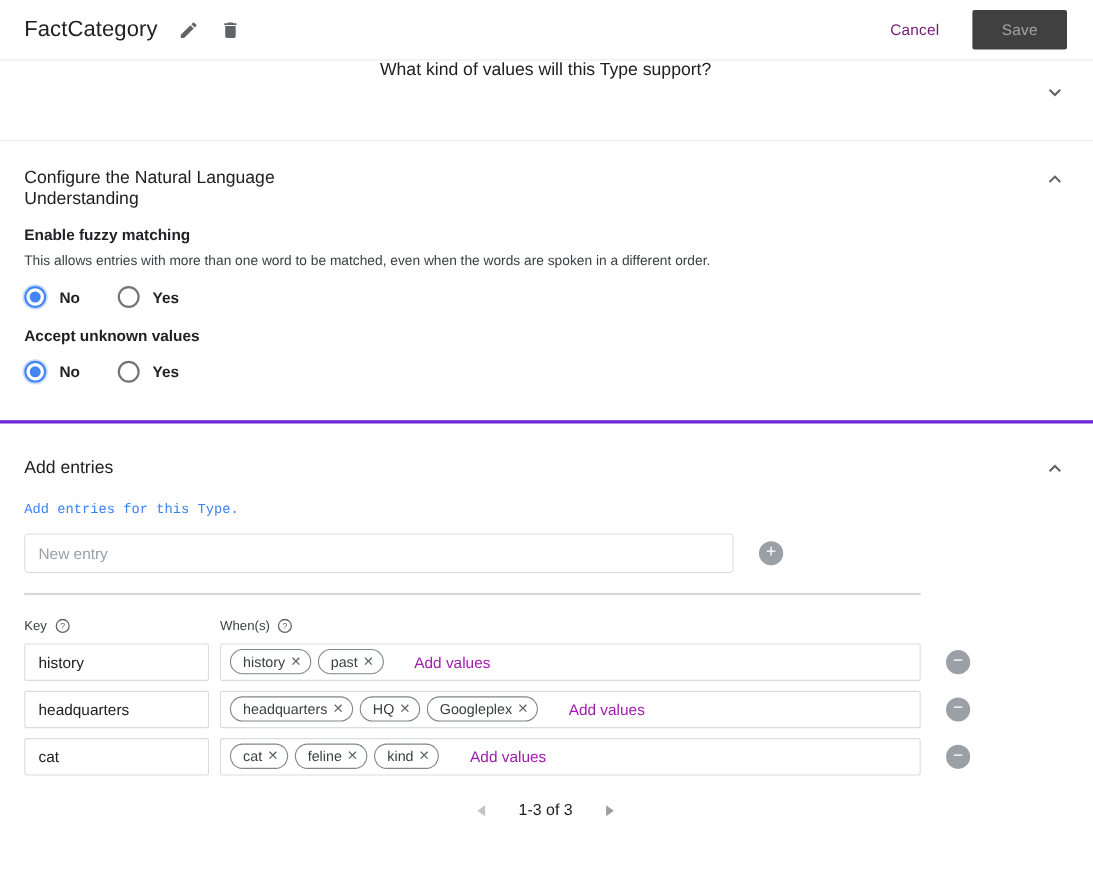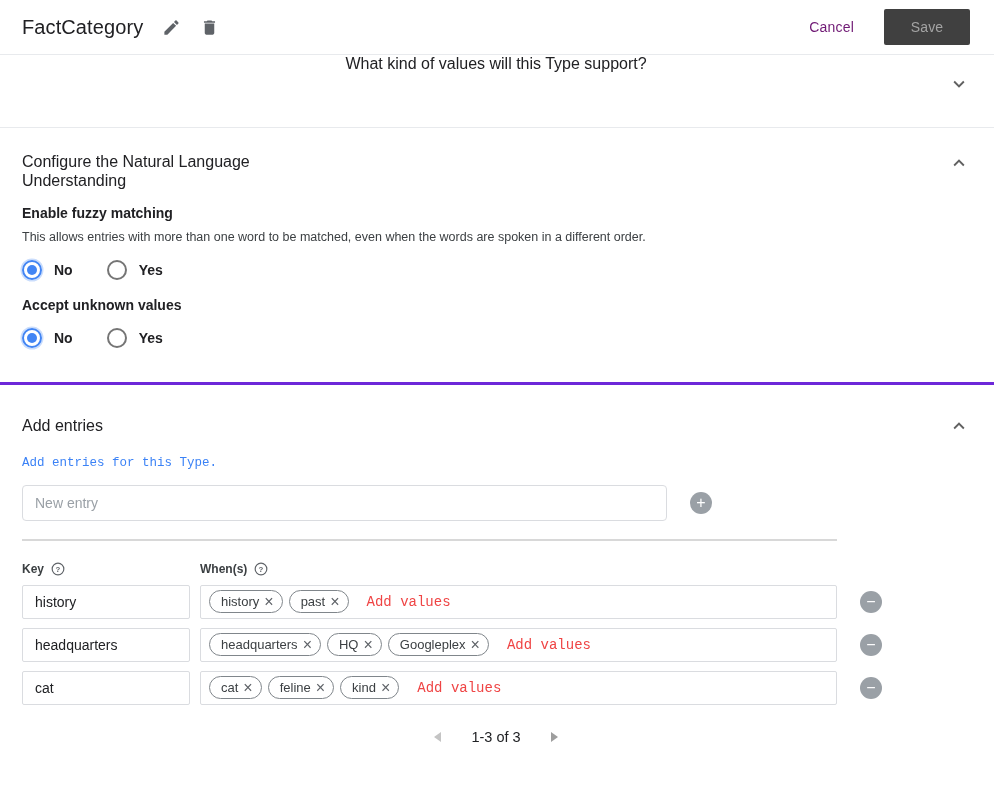--- a/index.html
+++ b/index.html
@@ -62,41 +62,41 @@
     padding: 0 12px; font-size: 14px; font-family: inherit; color: #202124; outline: none;
   }
   .new-entry-input::placeholder { color: #9aa0a6; }
   .circle-btn {
     width: 22px; height: 22px; border-radius: 50%; background: #9aa0a6; border: none;
     color: #fff; display: flex; align-items: center; justify-content: center;
     margin-left: 23px; cursor: pointer; flex: none; padding: 0;
   }
   .circle-btn span { font-size: 16px; line-height: 1; font-family: inherit; transform: translateY(-0.5px); }
   .entries-divider { width: 815px; height: 2px; background: #d8d8d8; margin-top: 18px; }
-  .cols-header { display: flex; margin-top: 21px; font-weight: bold; }
+  .cols-header { display: flex; margin-top: 21px; }
   .col-label { display: flex; align-items: center; font-size: 12px; color: #3c4043; }
   .col-label.key { width: 178px; }
   .help { margin-left: 7px; display: inline-flex; cursor: pointer; }
   .help svg { width: 14px; height: 14px; }
   .entry-row { display: flex; align-items: center; margin-top: 9px; }
   .key-input {
     width: 168px; height: 34px; border: 1px solid #dadce0; border-radius: 2px;
     padding: 0 12px; font-size: 14px; font-family: inherit; color: #202124; outline: none; flex: none;
   }
   .values-box {
     width: 637px; height: 34px; border: 1px solid #dadce0; border-radius: 2px;
     margin-left: 10px; display: flex; align-items: center; padding: 0 8px; flex: none; overflow: hidden;
   }
   .chip {
     display: inline-flex; align-items: center; border: 1px solid #80868b; border-radius: 13px;
     padding: 3px 8px 3px 11px; margin-right: 6px; cursor: default; background: #fff; flex: none;
   }
   .chip-text { font-size: 13px; color: #3c4043; }
   .chip-x { font-size: 16px; color: #5f6368; margin-left: 5px; line-height: 12px; cursor: pointer; }
-  .add-values { font-size: 14px; color: #ef4444; margin-left: 12px; font-family: Liberation Mono, monospace; }
+  .add-values { font-size: 14px; color: #a21caf; margin-left: 22px; }
   
   .pagination { display: flex; align-items: center; justify-content: center; margin-top: 23px; }
   .pg-btn { background: none; border: none; padding: 4px; cursor: default; display: flex; }
   .tri-left { width:0; height:0; border-top:5px solid transparent; border-bottom:5px solid transparent; border-right:7px solid #c4c4c4; }
   .tri-right { width:0; height:0; border-top:5px solid transparent; border-bottom:5px solid transparent; border-left:7px solid #9e9e9e; }
   .pg-text { font-size: 14.5px; color: #202124; margin: 0 26px; }
 </style>
 </head>
 <body>
 

